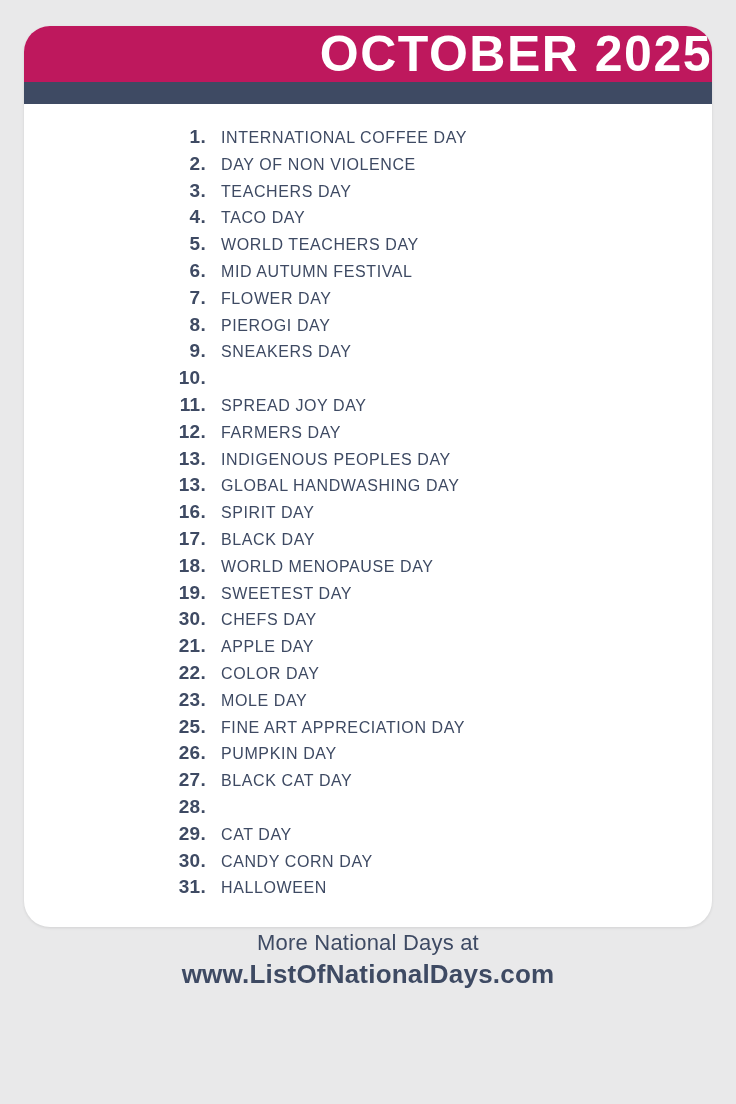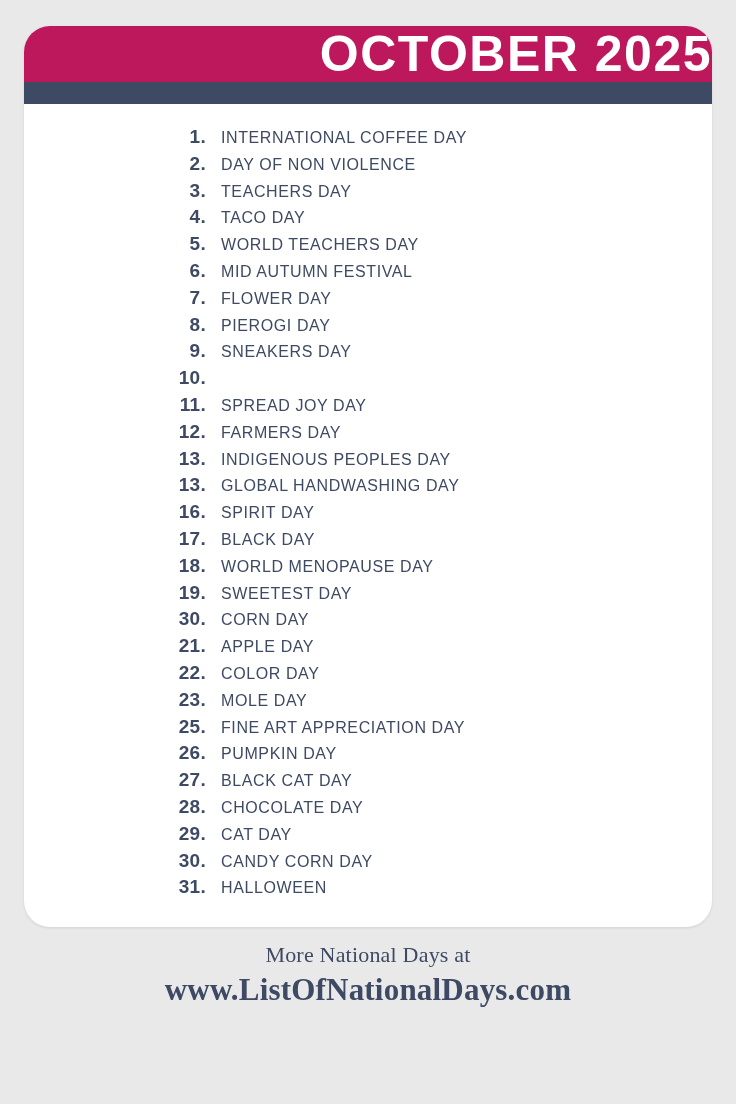--- a/index.html
+++ b/index.html
@@ -77,32 +77,31 @@
     letter-spacing: 0.3px;
     flex: 0 0 48px;
   }
   .label {
     font-size: 16px;
     letter-spacing: 0.6px;
     padding-left: 15px;
     white-space: nowrap;
   }
   .footer {
-    margin-top: 14px;
+    margin-top: 2px;
     text-align: center;
     color: #3e4a63;
-    font-family: Liberation Serif, serif;
   }
   .footer-line1 {
     font-size: 22px;
     letter-spacing: 0.2px;
     line-height: 1.25;
   }
   .footer-line2 {
-    font-size: 31px;
+    font-size: 26px;
     font-weight: bold;
     letter-spacing: 0.2px;
     line-height: 1.35;
   }
 </style>
 </head>
 <body>
 
 <div class="poster">
 
@@ -182,21 +181,21 @@
           <li>
             <span class="num">18.</span>
             <span class="label">WORLD MENOPAUSE DAY</span>
           </li>
           <li>
             <span class="num">19.</span>
             <span class="label">SWEETEST DAY</span>
           </li>
           <li>
             <span class="num">30.</span>
-            <span class="label">CORN DAY</span>
+            <span class="label">CHEFS DAY</span>
           </li>
           <li>
             <span class="num">21.</span>
             <span class="label">APPLE DAY</span>
           </li>
           <li>
             <span class="num">22.</span>
             <span class="label">COLOR DAY</span>
           </li>
           <li>
@@ -210,21 +209,20 @@
           <li>
             <span class="num">26.</span>
             <span class="label">PUMPKIN DAY</span>
           </li>
           <li>
             <span class="num">27.</span>
             <span class="label">BLACK CAT DAY</span>
           </li>
           <li>
             <span class="num">28.</span>
-            <span class="label">CHOCOLATE DAY</span>
           </li>
           <li>
             <span class="num">29.</span>
             <span class="label">CAT DAY</span>
           </li>
           <li>
             <span class="num">30.</span>
             <span class="label">CANDY CORN DAY</span>
           </li>
           <li>

